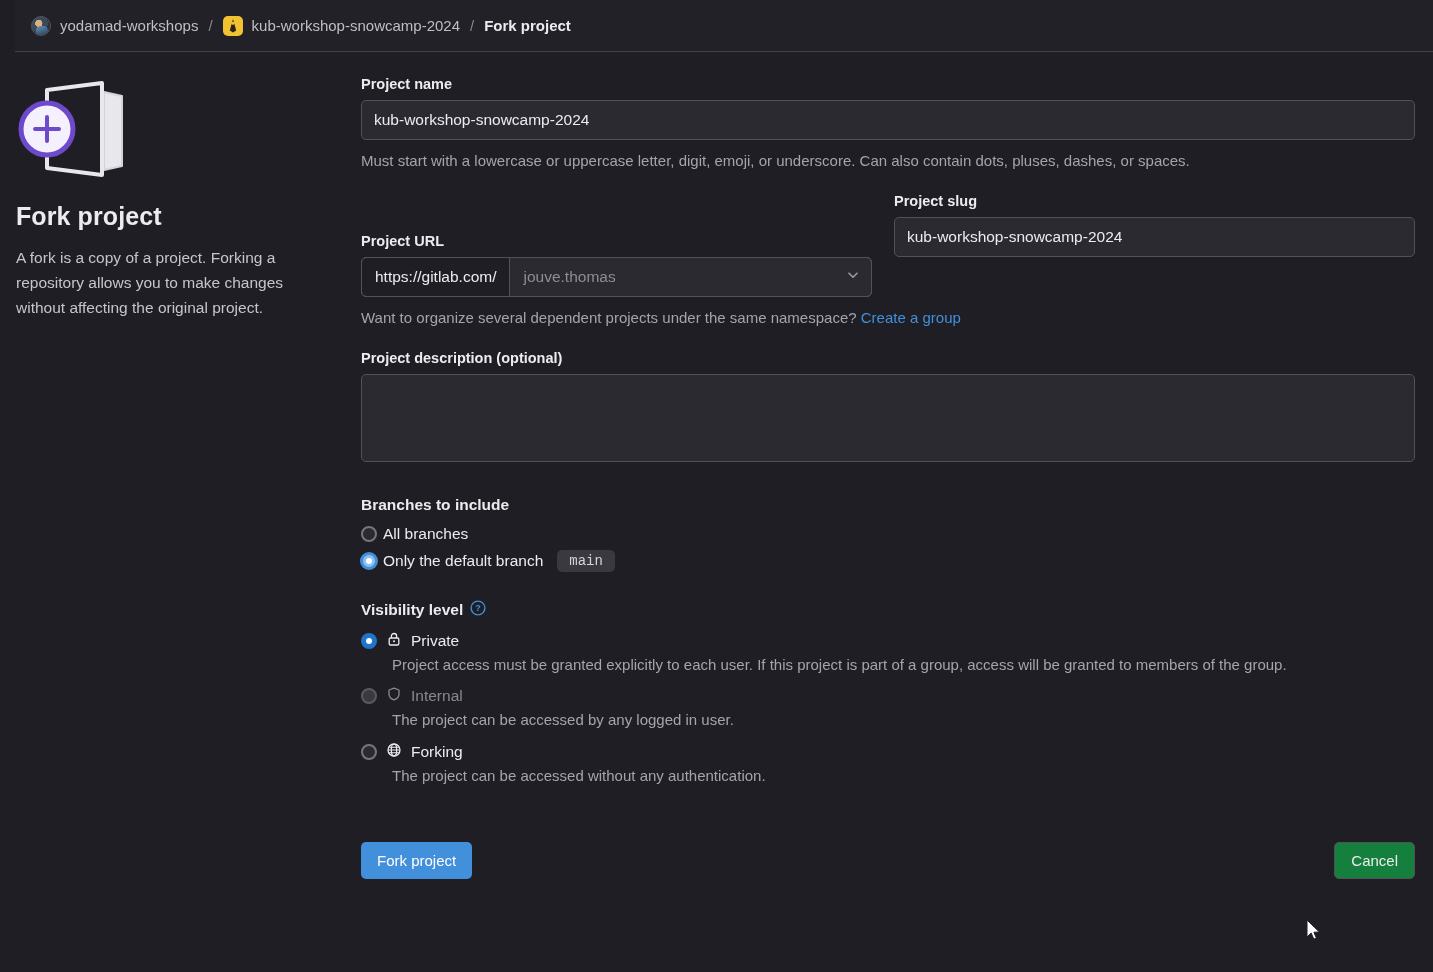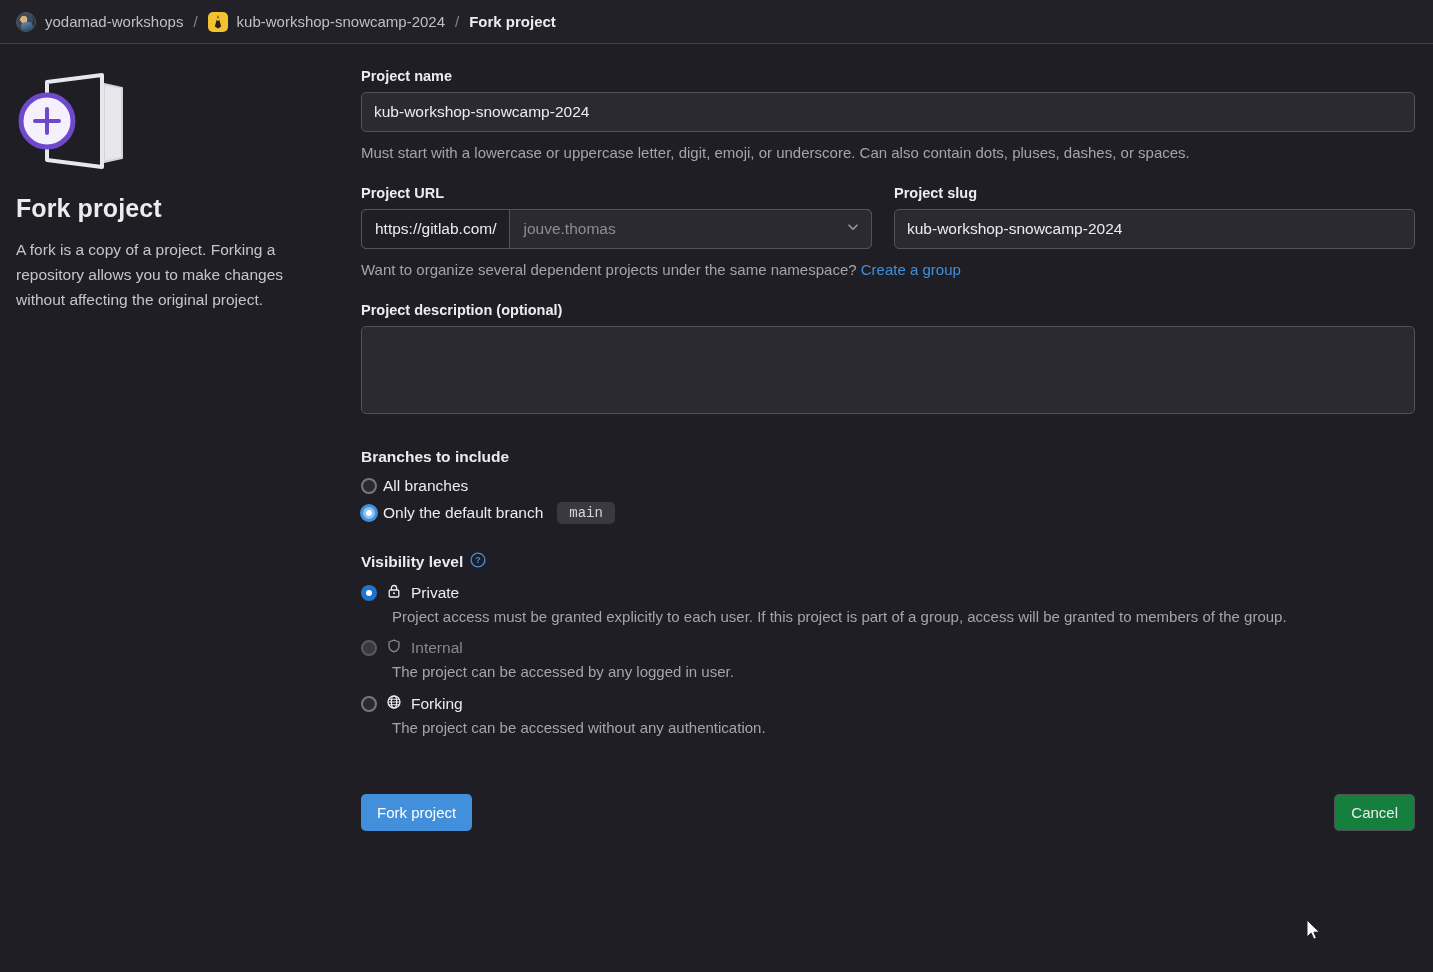--- a/index.html
+++ b/index.html
@@ -8,27 +8,28 @@
     height: 972px;
     background: #1f1e24;
     font-family: "Liberation Sans", sans-serif;
     color: #ececef;
     overflow: hidden;
   }
   body { position: relative; }
 
   
   .breadcrumb-bar {
-    height: 44px;
+    height: 52px;
     display: flex;
     align-items: center;
     padding: 4px 16px;
     background: #222127;
     border-bottom: 1px solid #434248;
     font-size: 15px;
+    margin-left: 15px;
   }
   .crumb {
     display: flex;
     align-items: center;
     gap: 9px;
     white-space: nowrap;
   }
   .crumb-link {
     color: #bfbfc3;
     text-decoration: none;
@@ -136,21 +137,21 @@
     margin-top: 10px;
     line-height: 1.4;
   }
   .link { color: #428fdc; text-decoration: none; }
 
   .row-2 {
     display: flex;
     gap: 22px;
     margin-top: 22px;
   }
-  .col-url { width: 511px; flex: none; }
+  .col-url { width: 511px; flex: none; margin-top: 40px; }
   .col-slug { flex: 1; min-width: 0; }
 
   .input-group {
     display: flex;
     height: 40px;
     border: 1px solid #535158;
     border-radius: 5px;
     overflow: hidden;
     background: #f9a8d4;
   }

